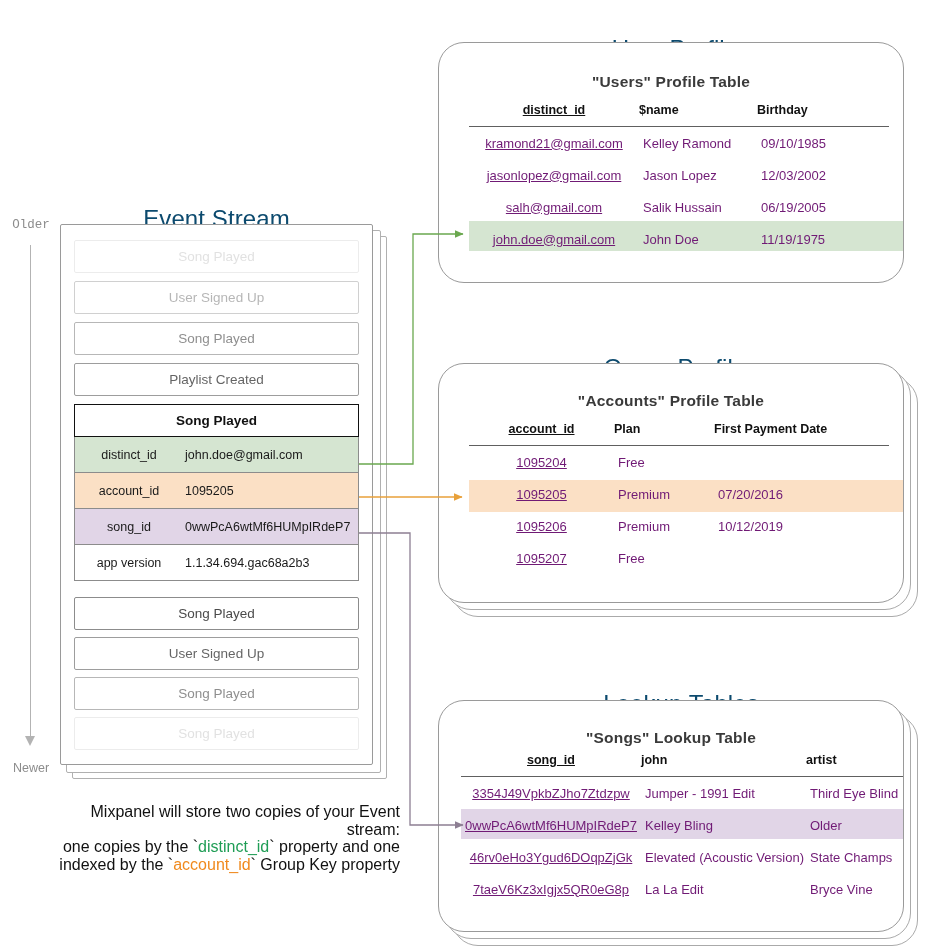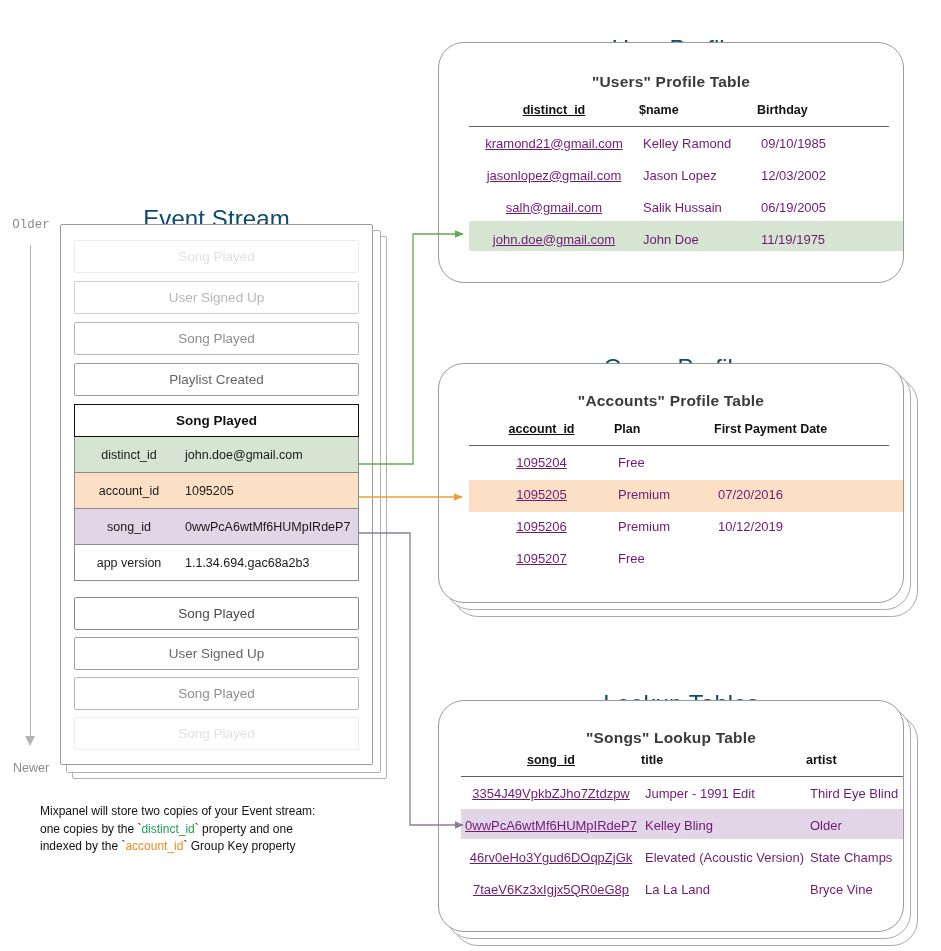--- a/index.html
+++ b/index.html
@@ -142,22 +142,22 @@
   .bg-green  { background: #d5e5d1; }
   .bg-orange { background: #fbe0c5; }
   .bg-purple { background: #e1d5e7; }
   .bg-white  { background: #ffffff; }
 
   
   #stream-caption {
     left: 40px;
     top: 803px;
     width: 360px;
-    text-align: left;
-    font-size: 12px;
+    text-align: right;
+    font-size: 16px;
     line-height: 17.5px;
     color: #111111;
   }
   .tok-green  { color: #1f9d55; }
   .tok-orange { color: #f08a1e; }
 
   
   .panel { position: absolute; }
   .panel-shadow {
     position: absolute;
@@ -394,21 +394,21 @@
 
     <table class="dtable" style="left:22px; top:52px; width:442px; z-index:1;">
       <colgroup>
           <col style="width:180px">
           <col style="width:165px">
           <col style="width:97px">
         </colgroup>
       <thead>
         <tr>
           <th class="th-key"><span>song_id</span></th>
-          <th class="th-plain">title</th>
+          <th class="th-plain">john</th>
           <th class="th-plain">artist</th>
         </tr>
       </thead>
       <tbody>
         <tr>
           <td class="td-key"><span>3354J49VpkbZJho7Ztdzpw</span></td>
           <td class="td-plain">Jumper - 1991 Edit</td>
           <td class="td-plain">Third Eye Blind</td>
         </tr>
         <tr>
@@ -416,21 +416,21 @@
           <td class="td-plain">Kelley Bling</td>
           <td class="td-plain">Older</td>
         </tr>
         <tr>
           <td class="td-key"><span>46rv0eHo3Ygud6DOqpZjGk</span></td>
           <td class="td-plain">Elevated (Acoustic Version)</td>
           <td class="td-plain">State Champs</td>
         </tr>
         <tr>
           <td class="td-key"><span>7taeV6Kz3xIgjx5QR0eG8p</span></td>
-          <td class="td-plain">La La Land</td>
+          <td class="td-plain">La La Edit</td>
           <td class="td-plain">Bryce Vine</td>
         </tr>
       </tbody>
     </table>
   </div>
 </div>
 
 <svg id="connectors" viewBox="0 0 941 951">
   <defs>
     <marker id="head-green" markerWidth="8" markerHeight="8" refX="6.5" refY="3" orient="auto">

